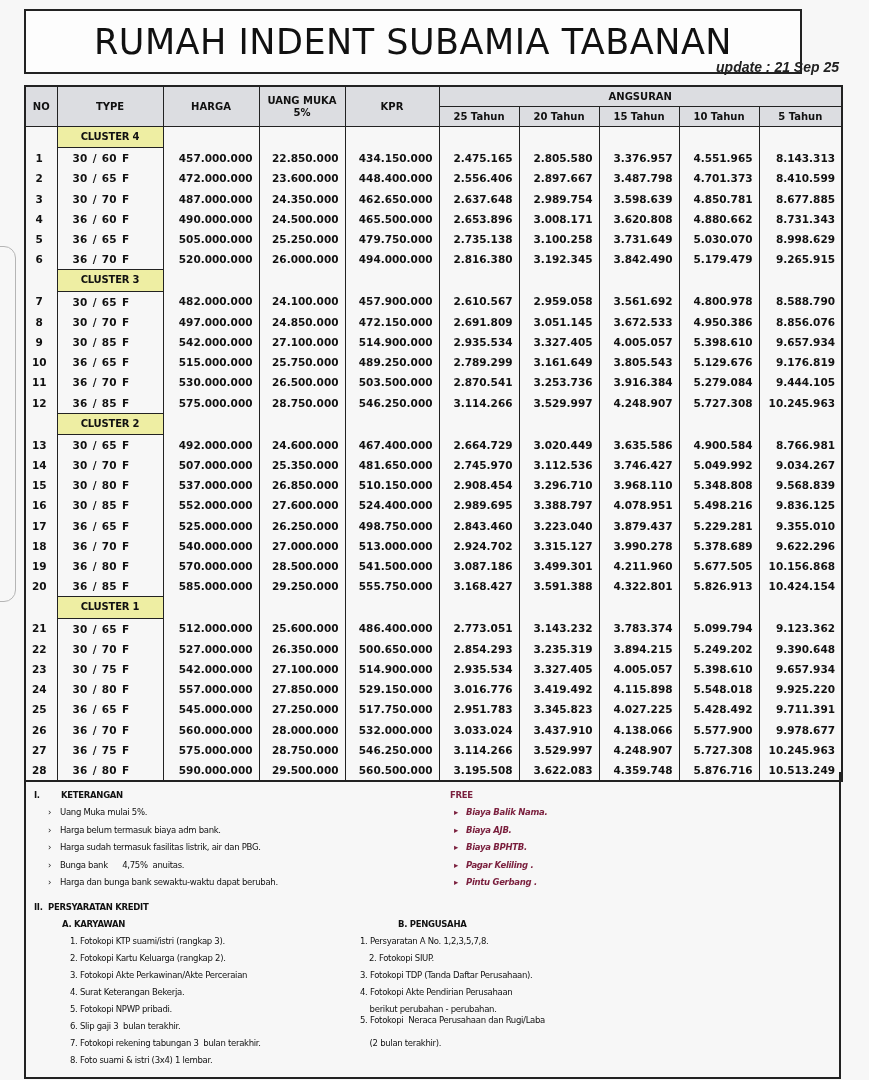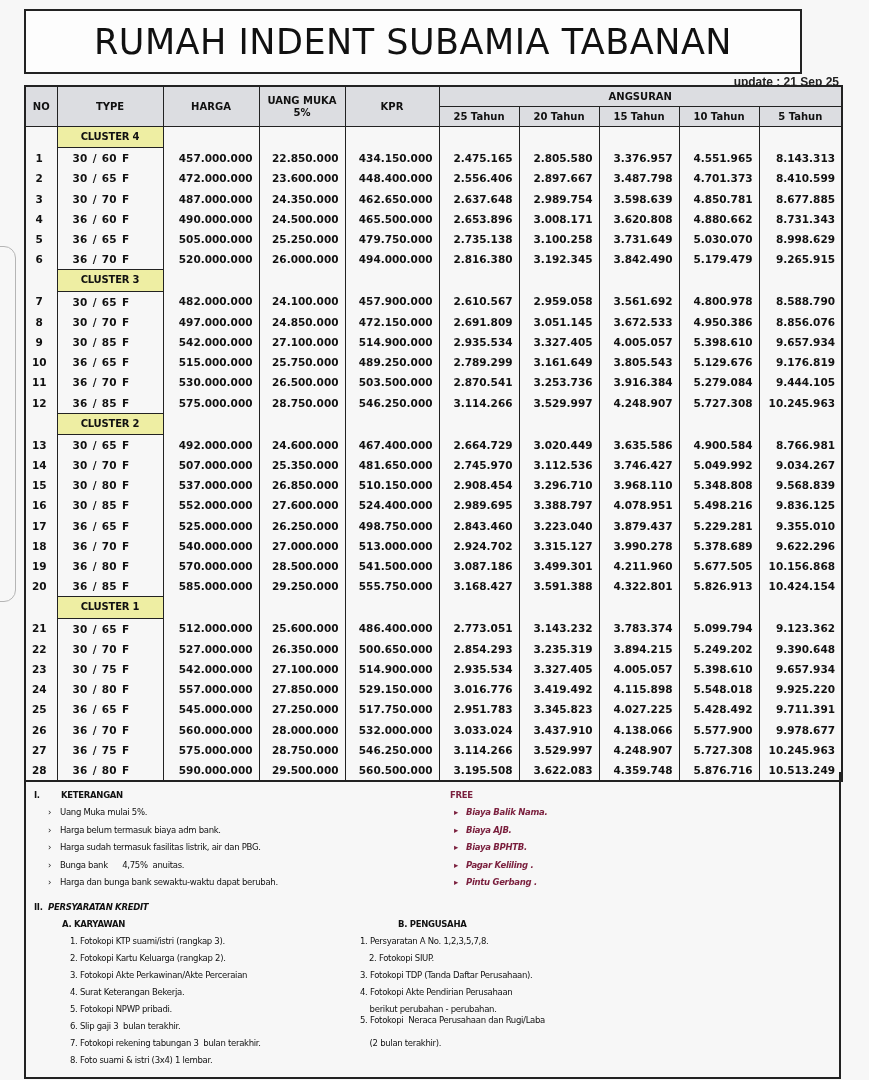--- a/index.html
+++ b/index.html
@@ -17,22 +17,22 @@
   .title-box {
     position: absolute; left: 24px; top: 9px; width: 778px; height: 65px;
     border: 2px solid #222; box-sizing: border-box; background: #fdfdfd;
     display: flex; align-items: center; justify-content: center;
   }
   .title-box h1 {
     margin: 0; font-weight: 400; font-size: 35px; letter-spacing: 0.5px;
     font-family: "DejaVu Sans", sans-serif; color: #111;
   }
   .update {
-    position: absolute; right: 30px; top: 75px;
-    font-size: 12px; font-weight: 700; color: #222;
+    position: absolute; right: 30px; top: 59px;
+    font-size: 14px; font-style: italic; font-weight: 700; color: #222;
   }
   table.price {
     position: absolute; left: 24px; top: 85px; width: 817px;
     border-collapse: collapse; table-layout: fixed;
     border: 2px solid #222;
     font-family: "DejaVu Sans", sans-serif;
   }
   table.price col.c-no { width: 32px; }
   table.price col.c-type { width: 106px; }
   table.price col.c-harga { width: 96px; }
@@ -518,21 +518,21 @@
   <div class="abs free-head" style="left:424px; top:18px;">FREE</div>
   <div id="free-list">
       <div class="abs free" style="left: 418px; top: 35px;"><span class="bullet">▸</span><span style="white-space: pre;">Biaya Balik Nama.</span></div>
       <div class="abs free" style="left: 418px; top: 52.5px;"><span class="bullet">▸</span><span style="white-space: pre;">Biaya AJB.</span></div>
       <div class="abs free" style="left: 418px; top: 70px;"><span class="bullet">▸</span><span style="white-space: pre;">Biaya BPHTB.</span></div>
       <div class="abs free" style="left: 418px; top: 87.5px;"><span class="bullet">▸</span><span style="white-space: pre;">Pagar Keliling .</span></div>
       <div class="abs free" style="left: 418px; top: 105px;"><span class="bullet">▸</span><span style="white-space: pre;">Pintu Gerbang .</span></div>
     </div>
 
   <div class="abs b" style="left:8px; top:130px;">II.</div>
-  <div class="abs b" style="left:22px; top:130px;font-style:italic;">PERSYARATAN KREDIT</div>
+  <div class="abs b" style="left:22px; top:130px;">PERSYARATAN KREDIT</div>
   <div class="abs b" style="left:36px; top:147px;">A. KARYAWAN</div>
   <div id="karyawan-list">
       <div class="abs" style="left: 44px; top: 164px;"><span style="white-space: pre;">1. Fotokopi KTP suami/istri (rangkap 3).</span></div>
       <div class="abs" style="left: 44px; top: 181px;"><span style="white-space: pre;">2. Fotokopi Kartu Keluarga (rangkap 2).</span></div>
       <div class="abs" style="left: 44px; top: 198px;"><span style="white-space: pre;">3. Fotokopi Akte Perkawinan/Akte Perceraian</span></div>
       <div class="abs" style="left: 44px; top: 215px;"><span style="white-space: pre; text-align: right;">4. Surat Keterangan Bekerja.</span></div>
       <div class="abs" style="left: 44px; top: 232px;"><span style="white-space: pre;">5. Fotokopi NPWP pribadi.</span></div>
       <div class="abs" style="left: 44px; top: 249px;"><span style="white-space: pre;">6. Slip gaji 3  bulan terakhir.</span></div>
       <div class="abs" style="left: 44px; top: 266px;"><span style="white-space: pre;">7. Fotokopi rekening tabungan 3  bulan terakhir.</span></div>
       <div class="abs" style="left: 44px; top: 283px;"><span style="white-space: pre;">8. Foto suami &amp; istri (3x4) 1 lembar.</span></div>

